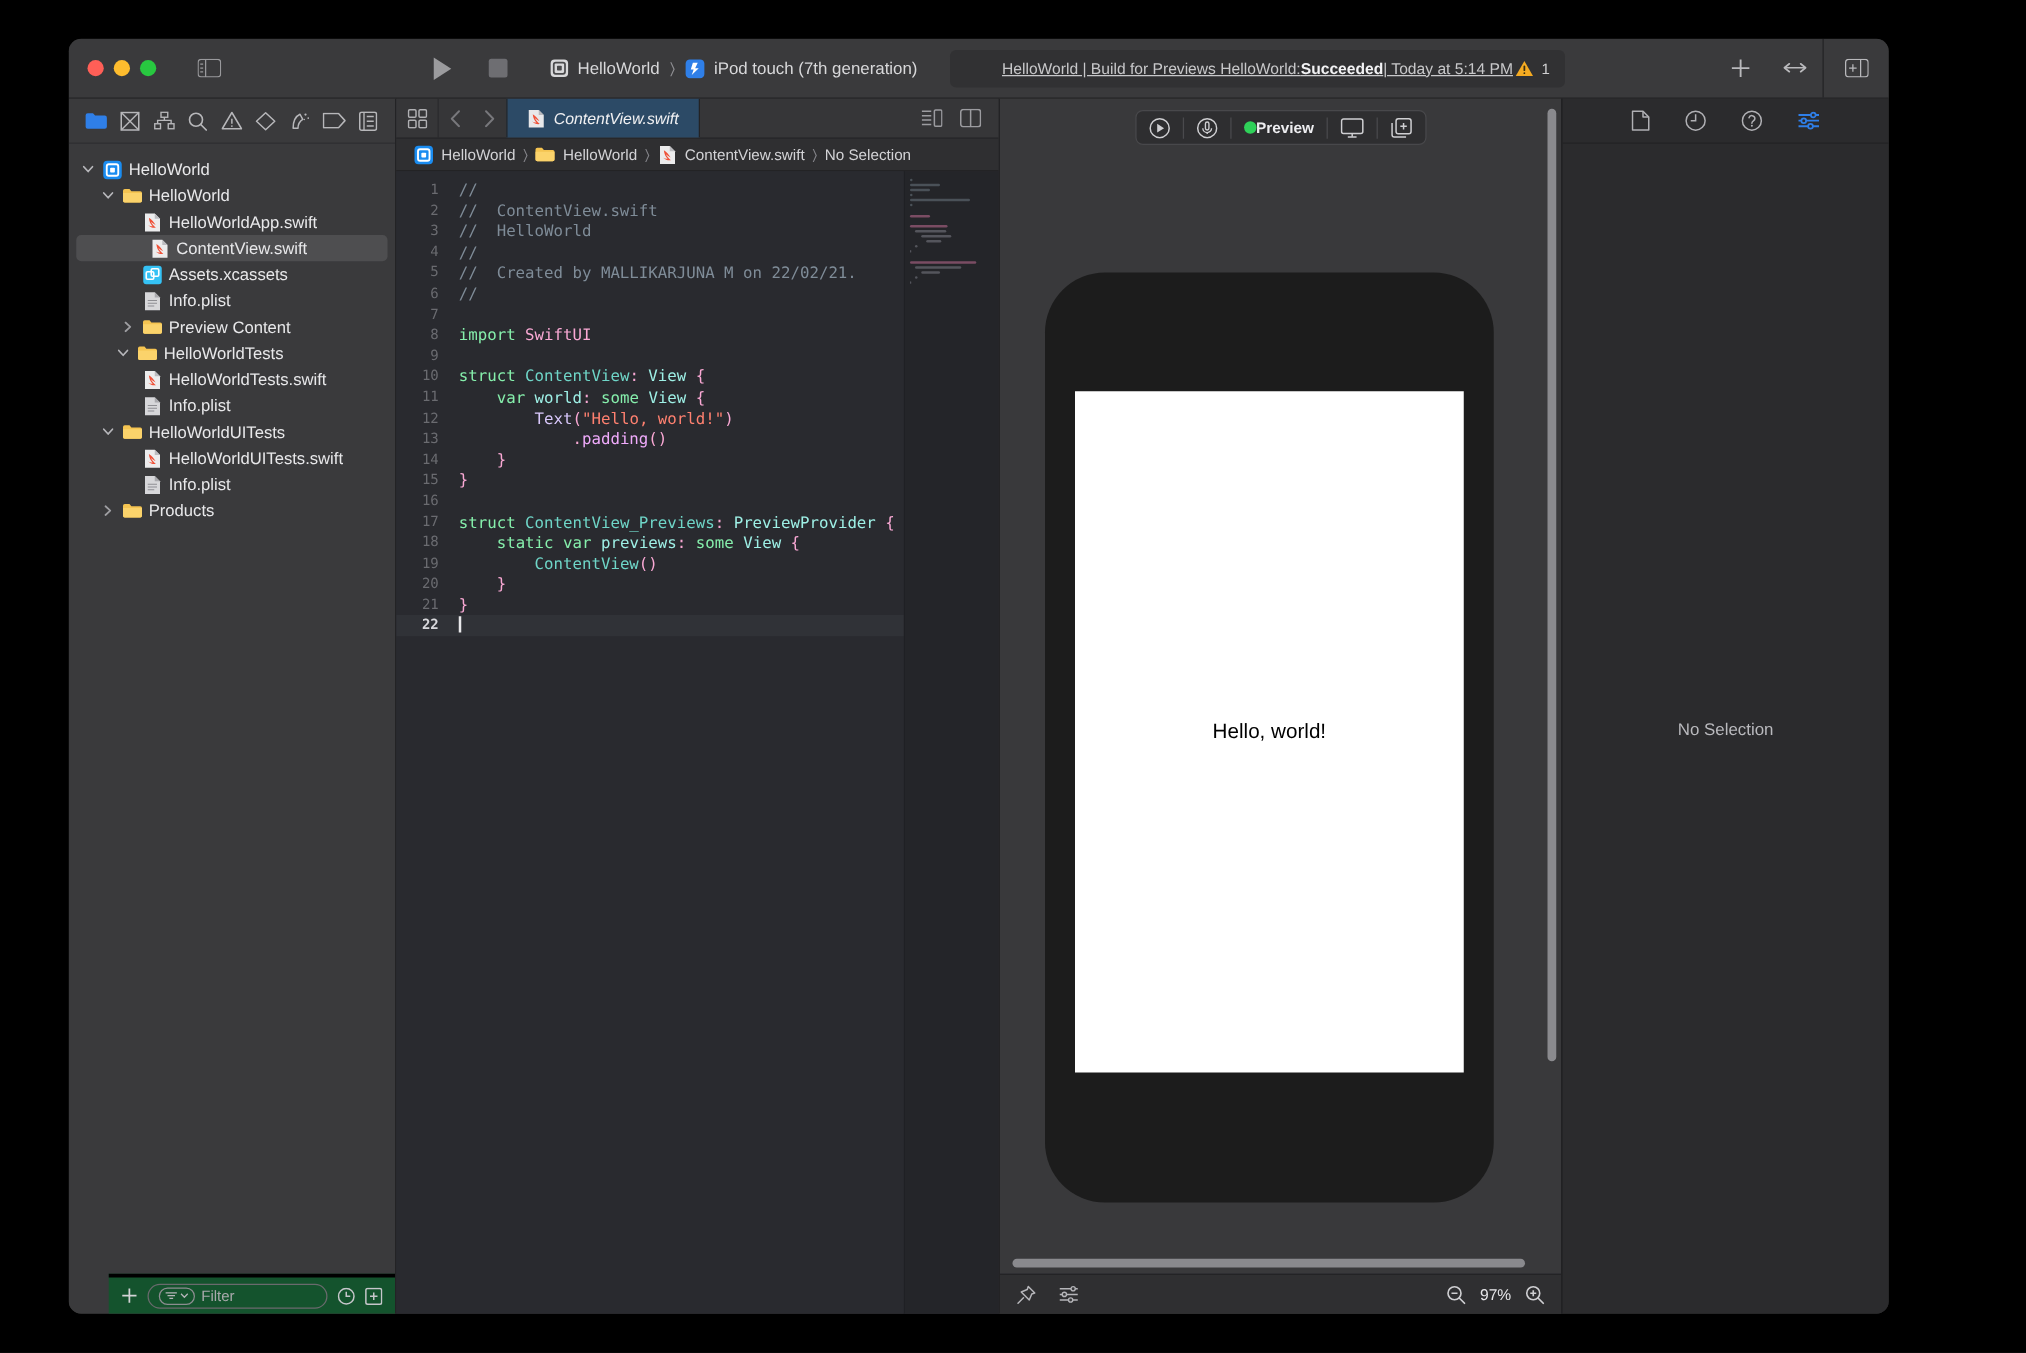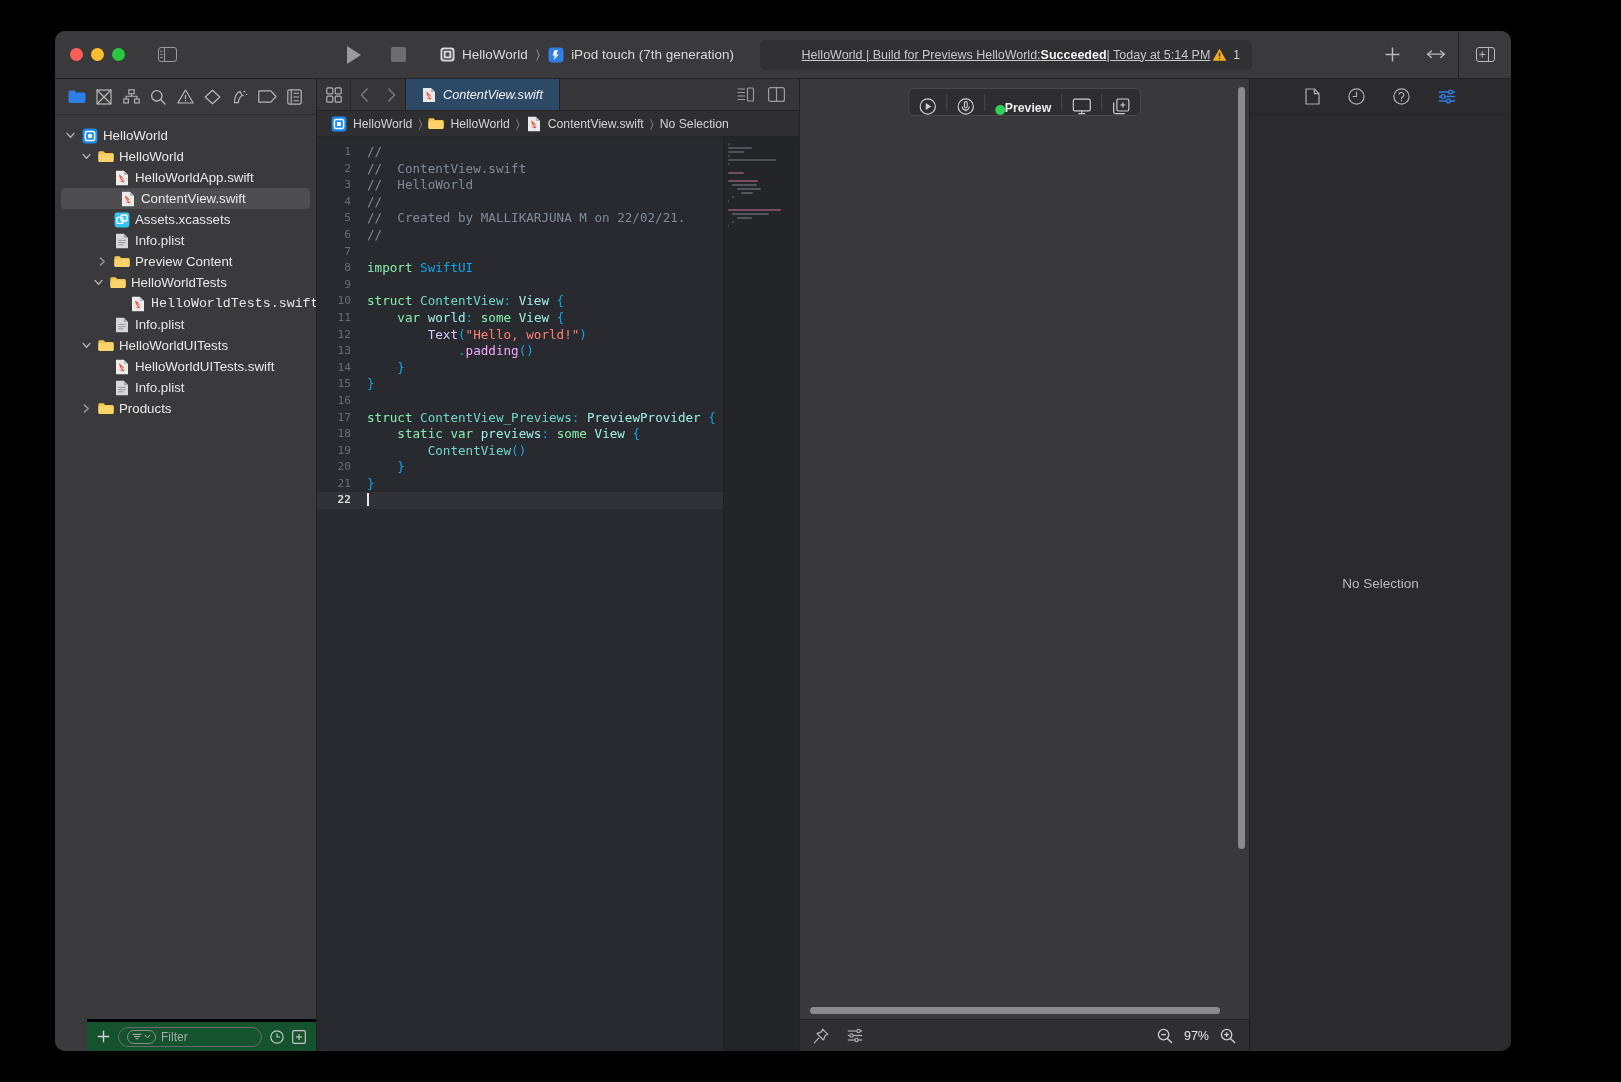--- a/index.html
+++ b/index.html
@@ -225,21 +225,21 @@
   .cline.cur .gut { color: #d8d8dc; font-weight: 700; }
   .ctext { padding-left: 8px; color: #e3e3e6; }
   .k  { color: #86efac; }      
   .t  { color: #9ef0e6; }      
   .ty { color: #6fd6c8; }      
   .s  { color: #ff8170; }      
   .c  { color: #7f8c98; }      
   .f  { color: #d9c8fc; }      
   .m  { color: #f0abfc; }      
   .v  { color: #9ef0e6; }      
-  .pl { color: #0ea5e9; }
+  .pl { color: #f9a8d4; }
   .caret {
     display: inline-block; width: 1.5px; height: 13px;
     background: #e8e8ea; vertical-align: -2px;
   }
 
   .minimap {
     width: 76px;
     background: #242529;
     border-left: 1px solid #1f2024;
     flex-shrink: 0;
@@ -261,21 +261,21 @@
     position: absolute; left: 50%; top: 9px;
     transform: translateX(-50%);
     height: 28px;
     background: #2e2e30;
     border: 1px solid #48484b;
     border-radius: 6px;
     display: flex; align-items: center;
     color: #cfcfd2;
     z-index: 5;
   }
-  .pt-cell { padding: 0 10px; display: flex; align-items: flex-end; gap: 0; height: 100%; }
+  .pt-cell { padding: 0 10px; display: flex; align-items: center; gap: 0; height: 100%; }
   .pt-div { width: 1px; height: 17px; background: #4a4a4d; }
   .green-dot { width: 10px; height: 10px; border-radius: 50%; background: #2fd159; }
   .pt-label { font-size: 12.3px; color: #ededf0; font-weight: 600; }
 
   .device {
     position: absolute;
     left: 36px; top: 139px;
     width: 359px; height: 744px;
     background: #1c1c1c;
     border-radius: 48px;
@@ -601,21 +601,21 @@
               </svg>
             </span>
             <span class="ic">
               <svg width="16" height="13" viewBox="0 0 16 13">
                 <path d="M0.4 2.6 A1.4 1.4 0 0 1 1.8 1.2 H5.6 L7.1 2.9 H14.2 A1.4 1.4 0 0 1 15.6 4.3 V10.6 A1.4 1.4 0 0 1 14.2 12 H1.8 A1.4 1.4 0 0 1 0.4 10.6 Z" fill="#f5c451"></path>
                 <path d="M0.4 4.3 H15.6 V10.6 A1.4 1.4 0 0 1 14.2 12 H1.8 A1.4 1.4 0 0 1 0.4 10.6 Z" fill="#fbd36b"></path>
               </svg>
             </span>
             <span>HelloWorldTests</span>
           </div>
-          <div class="row" style="padding-left: 56px; font-family: Liberation Mono, monospace;">
+          <div class="row" style="padding-left: 40px;">
             <span class="disc"></span>
             <span class="ic">
               <svg width="14" height="16" viewBox="0 0 14 16">
                 <path d="M1 0.8 H8.8 L13 5 V15.2 H1 Z" fill="#ececed"></path>
                 <path d="M8.8 0.8 L13 5 H8.8 Z" fill="#bcbcc0"></path>
                 <path d="M4.1 4.2 C6.5 5.9 8.1 7.7 9.5 9.9 C8.1 9.1 6.9 8.3 5.7 7.3 C6.5 8.9 7.9 10.5 9.7 12.1 C7.5 12.5 5.3 11.7 3.5 10.1 C4.9 10.9 6.1 11.1 7.1 10.9 C5.5 9.5 4.3 7.1 4.1 4.2 Z" fill="#f05138"></path>
               </svg>
             </span>
             <span>HelloWorldTests.swift</span>
           </div>
@@ -888,20 +888,25 @@
           <div class="pt-cell">
             <svg width="18" height="17" viewBox="0 0 18 17">
                 <rect x="4.6" y="1" width="12" height="12" rx="1.8" fill="none" stroke="#cfcfd2" stroke-width="1.2"></rect>
                 <path d="M12.6 15.6 H3.2 A1.8 1.8 0 0 1 1.4 13.8 V4.4" fill="none" stroke="#cfcfd2" stroke-width="1.2"></path>
                 <line x1="10.6" y1="4.4" x2="10.6" y2="9.6" stroke="#cfcfd2" stroke-width="1.2"></line>
                 <line x1="8" y1="7" x2="13.2" y2="7" stroke="#cfcfd2" stroke-width="1.2"></line>
               </svg>
           </div>
         </div>
 
+        <div class="device">
+          <div class="device-screen">
+            <div class="hello-text">Hello, world!</div>
+          </div>
+        </div>
 
         <div class="canvas-vscroll"></div>
       </div>
 
       <div class="canvas-scroll-h">
         <div class="scroll-thumb-h"></div>
       </div>
 
       <div class="canvas-bottom">
         <span>

